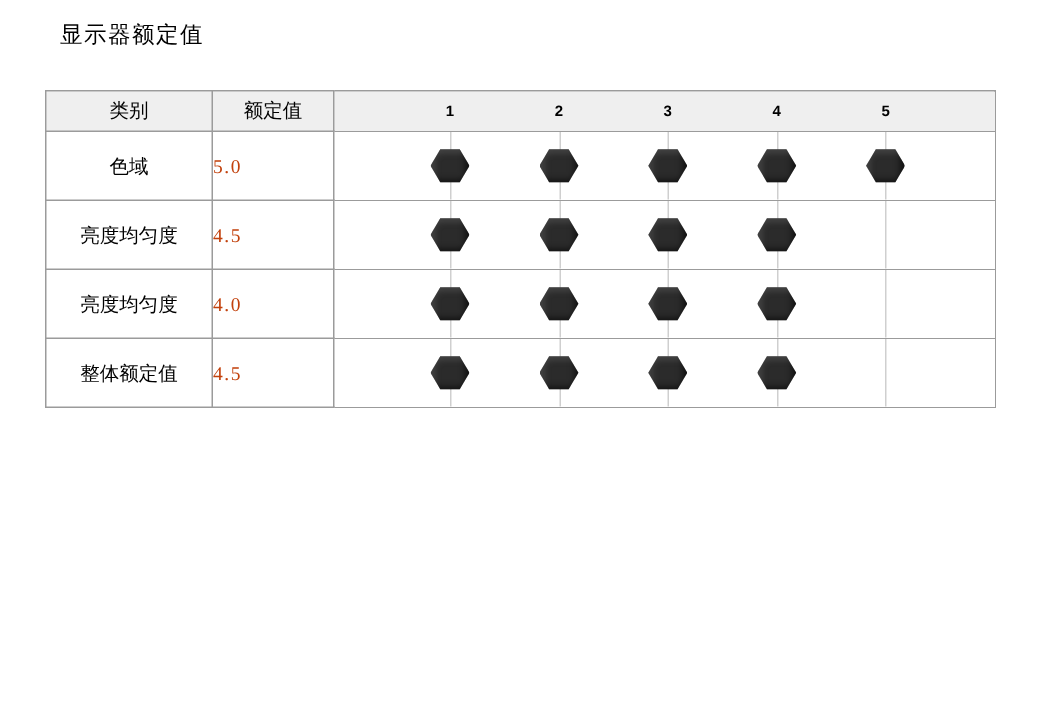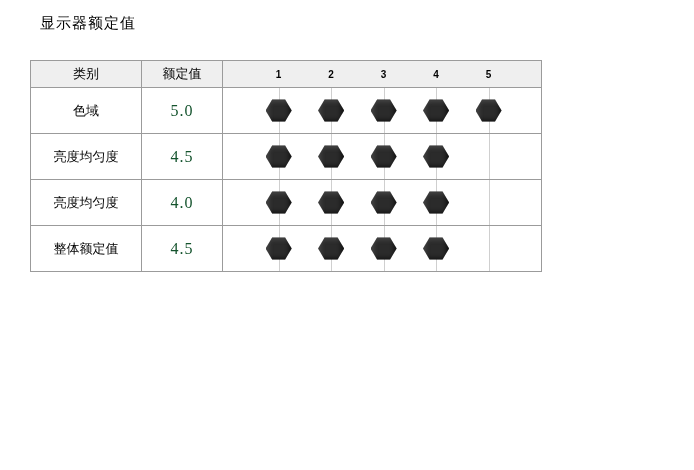--- a/index.html
+++ b/index.html
@@ -20,21 +20,21 @@
     left: 40px;
     top: 14px;
     font-size: 15px;
     color: #000;
     letter-spacing: 1px;
   }
   .rating-table {
     position: absolute;
     left: 30px;
     top: 60px;
-    width: 512px;
+    width: 634px;
     border-collapse: collapse;
     table-layout: fixed;
   }
   .rating-table th, .rating-table td {
     border: 1px solid #9b9b9b;
     padding: 0;
     margin: 0;
   }
   
   .hdr-cat, .hdr-val {
@@ -67,23 +67,23 @@
   }
   td.cat-cell {
     height: 45px;
     text-align: center;
     font-size: 13px;
     color: #000;
     background: #ffffff;
   }
   td.val-cell {
     height: 45px;
-    text-align: center;
-    font-size: 16px;
-    color: #14532d;
+    text-align: left;
+    font-size: 13px;
+    color: #c2410c;
     background: #ffffff;
     font-family: "Liberation Serif", serif;
     letter-spacing: 1px;
   }
   td.plot-cell {
     height: 45px;
     background: #ffffff;
     position: relative;
     padding: 0 !important;
   }

